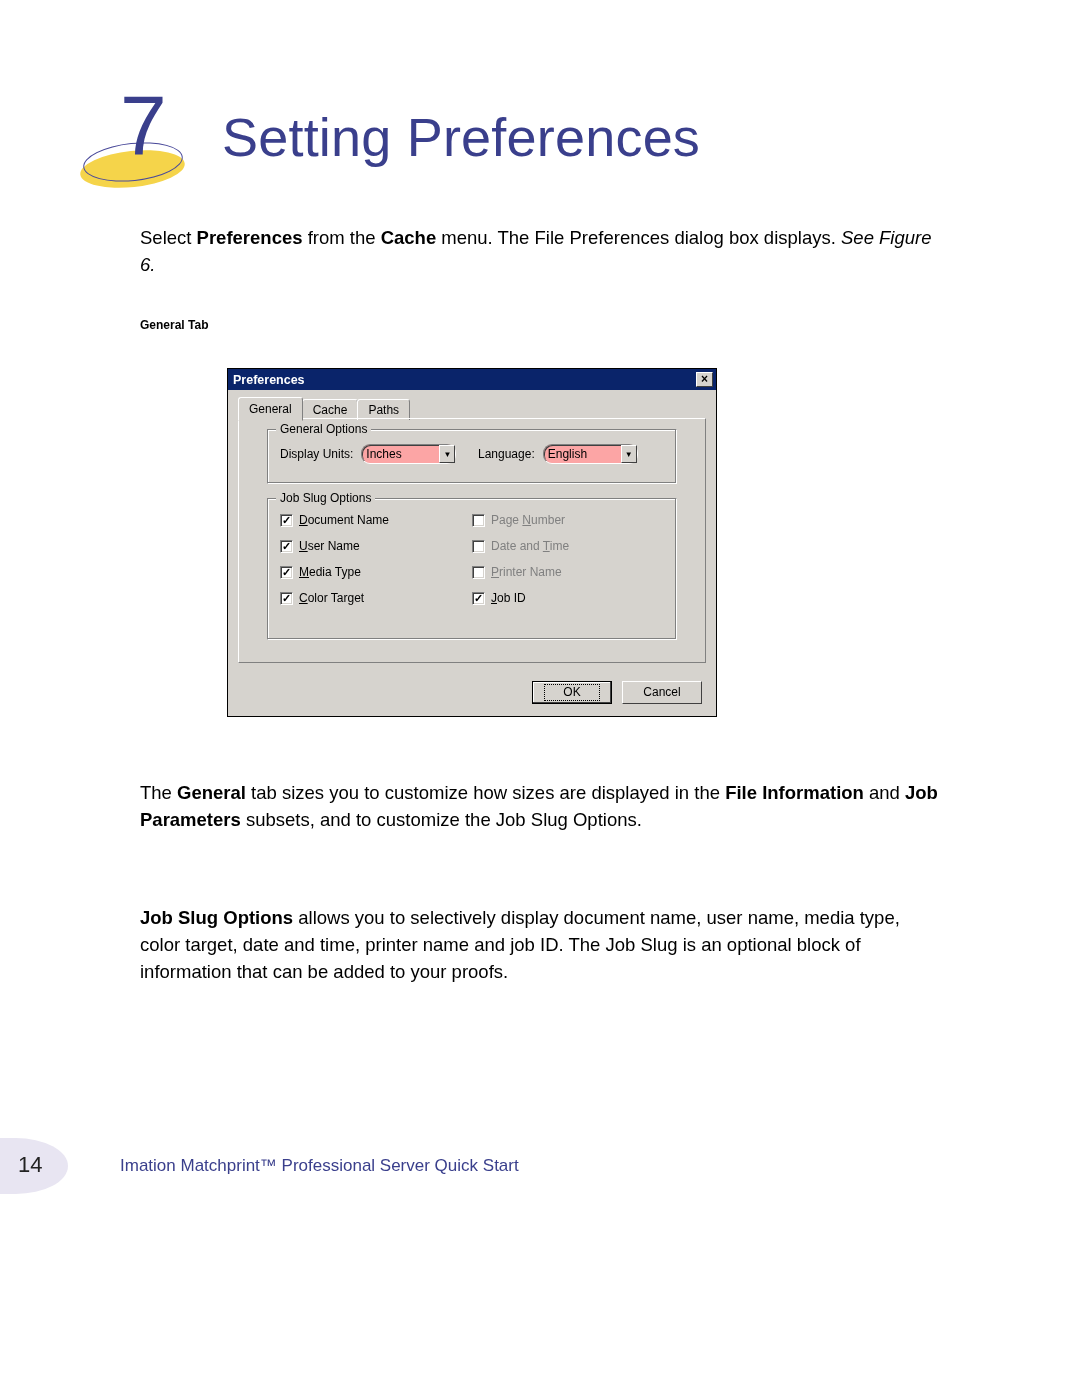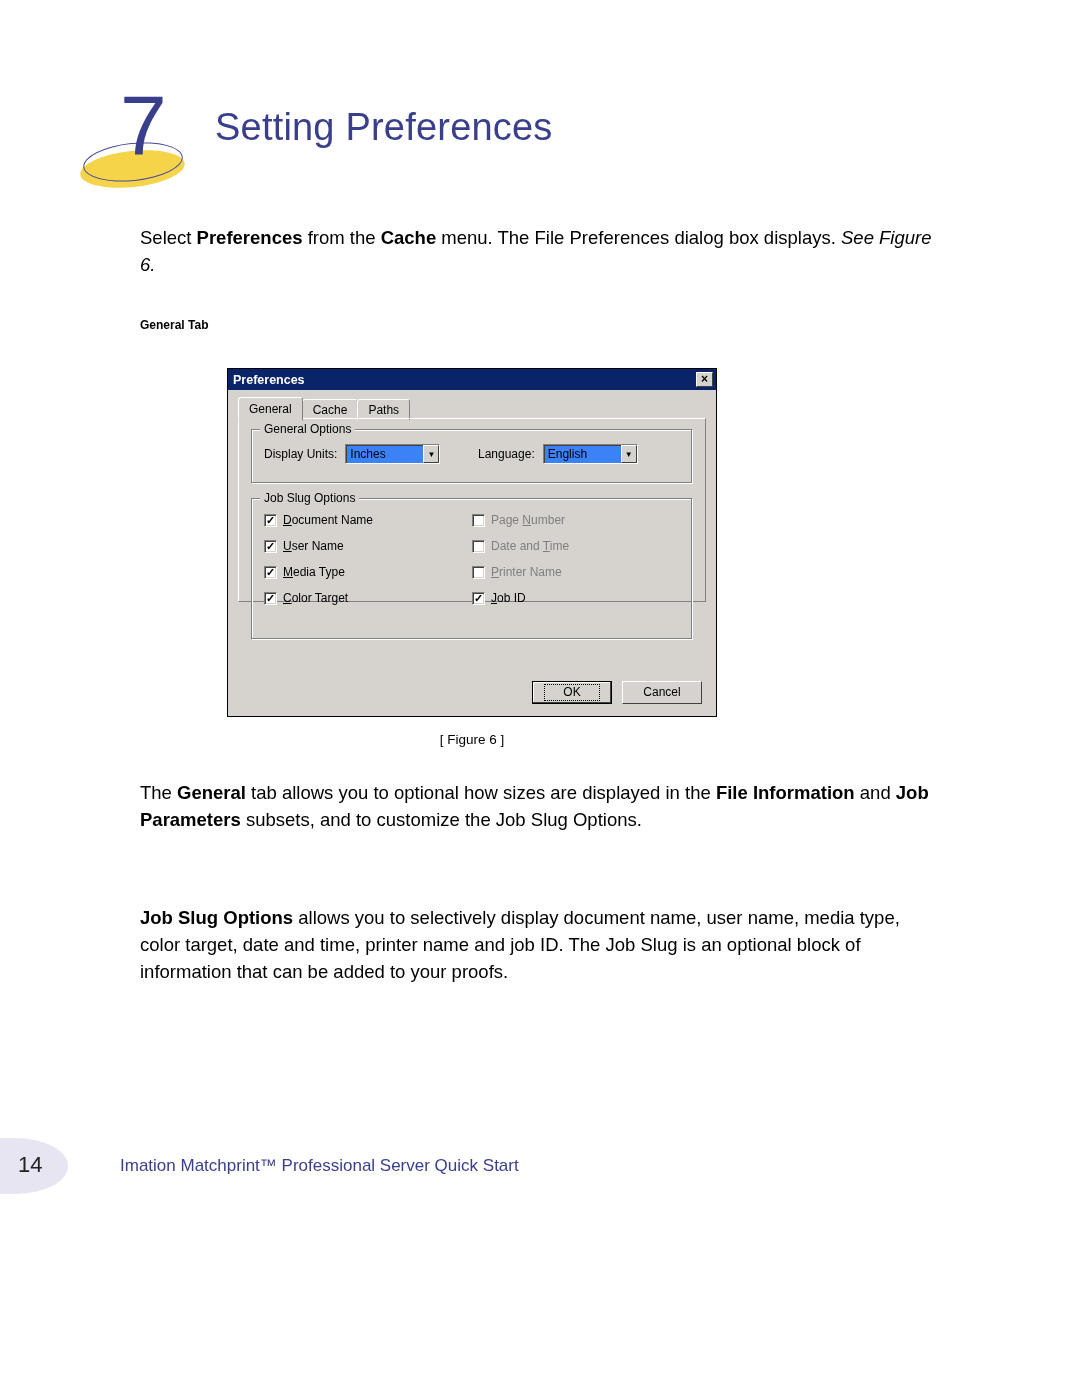--- a/index.html
+++ b/index.html
@@ -50,23 +50,23 @@
     left: 35px;
     top: -12px;
     font-family: "Helvetica Neue", Helvetica, Arial, sans-serif;
     font-size: 84px;
     font-weight: 300;
     color: #3a3f8c;
     line-height: 1;
   }
   .chapter-title {
     position: absolute;
-    left: 215px;
+    left: 222px;
     top: 106px;
-    font-size: 38px;
+    font-size: 54px;
     font-weight: 300;
     color: #3a3f8c;
     letter-spacing: 0.2px;
   }
   .body-text {
     position: absolute;
     left: 140px;
     width: 800px;
     font-size: 18.5px;
     line-height: 1.45;
@@ -149,27 +149,27 @@
     padding: 4px 10px 4px 10px;
     z-index: 3;
     border-bottom: 1px solid #d6d3ce;
     margin-bottom: -1px;
   }
   .tab-panel {
     position: absolute;
     left: 10px;
     top: 28px;
     right: 10px;
-    height: 184px;
+    height: 245px;
     border-top: 1px solid #fff;
     border-left: 1px solid #fff;
     border-right: 1px solid #808080;
     border-bottom: 1px solid #808080;
     box-sizing: border-box;
-    padding: 10px 12px;
+    padding: 10px 28px;
   }
   .groupbox {
     position: relative;
     border-top: 1px solid #808080;
     border-left: 1px solid #808080;
     border-right: 1px solid #fff;
     border-bottom: 1px solid #fff;
     box-shadow: inset -1px -1px 0 #808080, inset 1px 1px 0 #fff;
     padding: 14px 12px 10px 12px;
     margin-bottom: 14px;
@@ -189,29 +189,30 @@
     gap: 12px;
   }
   .col2 { flex: 1; display: flex; align-items: center; gap: 8px; }
   .label { font-size: 12px; }
   .combo {
     display: inline-flex;
     align-items: center;
     justify-content: space-between;
     width: 95px;
     height: 20px;
-    background: #3b82f6;
+    background: #fca5a5;
     border-top: 1px solid #808080;
     border-left: 1px solid #808080;
     border-right: 1px solid #fff;
     border-bottom: 1px solid #fff;
     box-shadow: inset 1px 1px 0 #404040;
     padding: 0 0 0 4px;
     box-sizing: border-box;
     font-size: 12px;
+    border-radius: 9px;
   }
   .combo-btn {
     width: 16px;
     height: 100%;
     background: #d6d3ce;
     border-top: 1px solid #fff;
     border-left: 1px solid #fff;
     border-right: 1px solid #404040;
     border-bottom: 1px solid #404040;
     box-sizing: border-box;
@@ -419,24 +420,23 @@
 
       </div>
 
       <div class="btnrow">
         <div class="btn default"><span>OK</span></div>
         <div class="btn">Cancel</div>
       </div>
     </div>
   </div>
 
-  <div class="fig-caption">[ Figure 6 ]</div>
 
   <div class="body-text p3">
-    <span>The </span><span class="b">General</span><span> tab allows you to optional how sizes are displayed in the </span><span class="b">File Information</span><span> and </span><span class="b">Job Parameters</span><span> subsets, and to customize the Job Slug Options.</span>
+    <span>The </span><span class="b">General</span><span> tab sizes you to customize how sizes are displayed in the </span><span class="b">File Information</span><span> and </span><span class="b">Job Parameters</span><span> subsets, and to customize the Job Slug Options.</span>
   </div>
   <div class="body-text p5">
     <span class="b">Job Slug Options</span><span> allows you to selectively display document name, user name, media type, color target, date and time, printer name and job ID. The Job Slug is an optional block of information that can be added to your proofs.</span>
   </div>
 
   <div class="footer-bubble"></div>
   <div class="page-num">14</div>
   <div class="footer-text">Imation Matchprint™ Professional Server Quick Start</div>
 
 </div>

